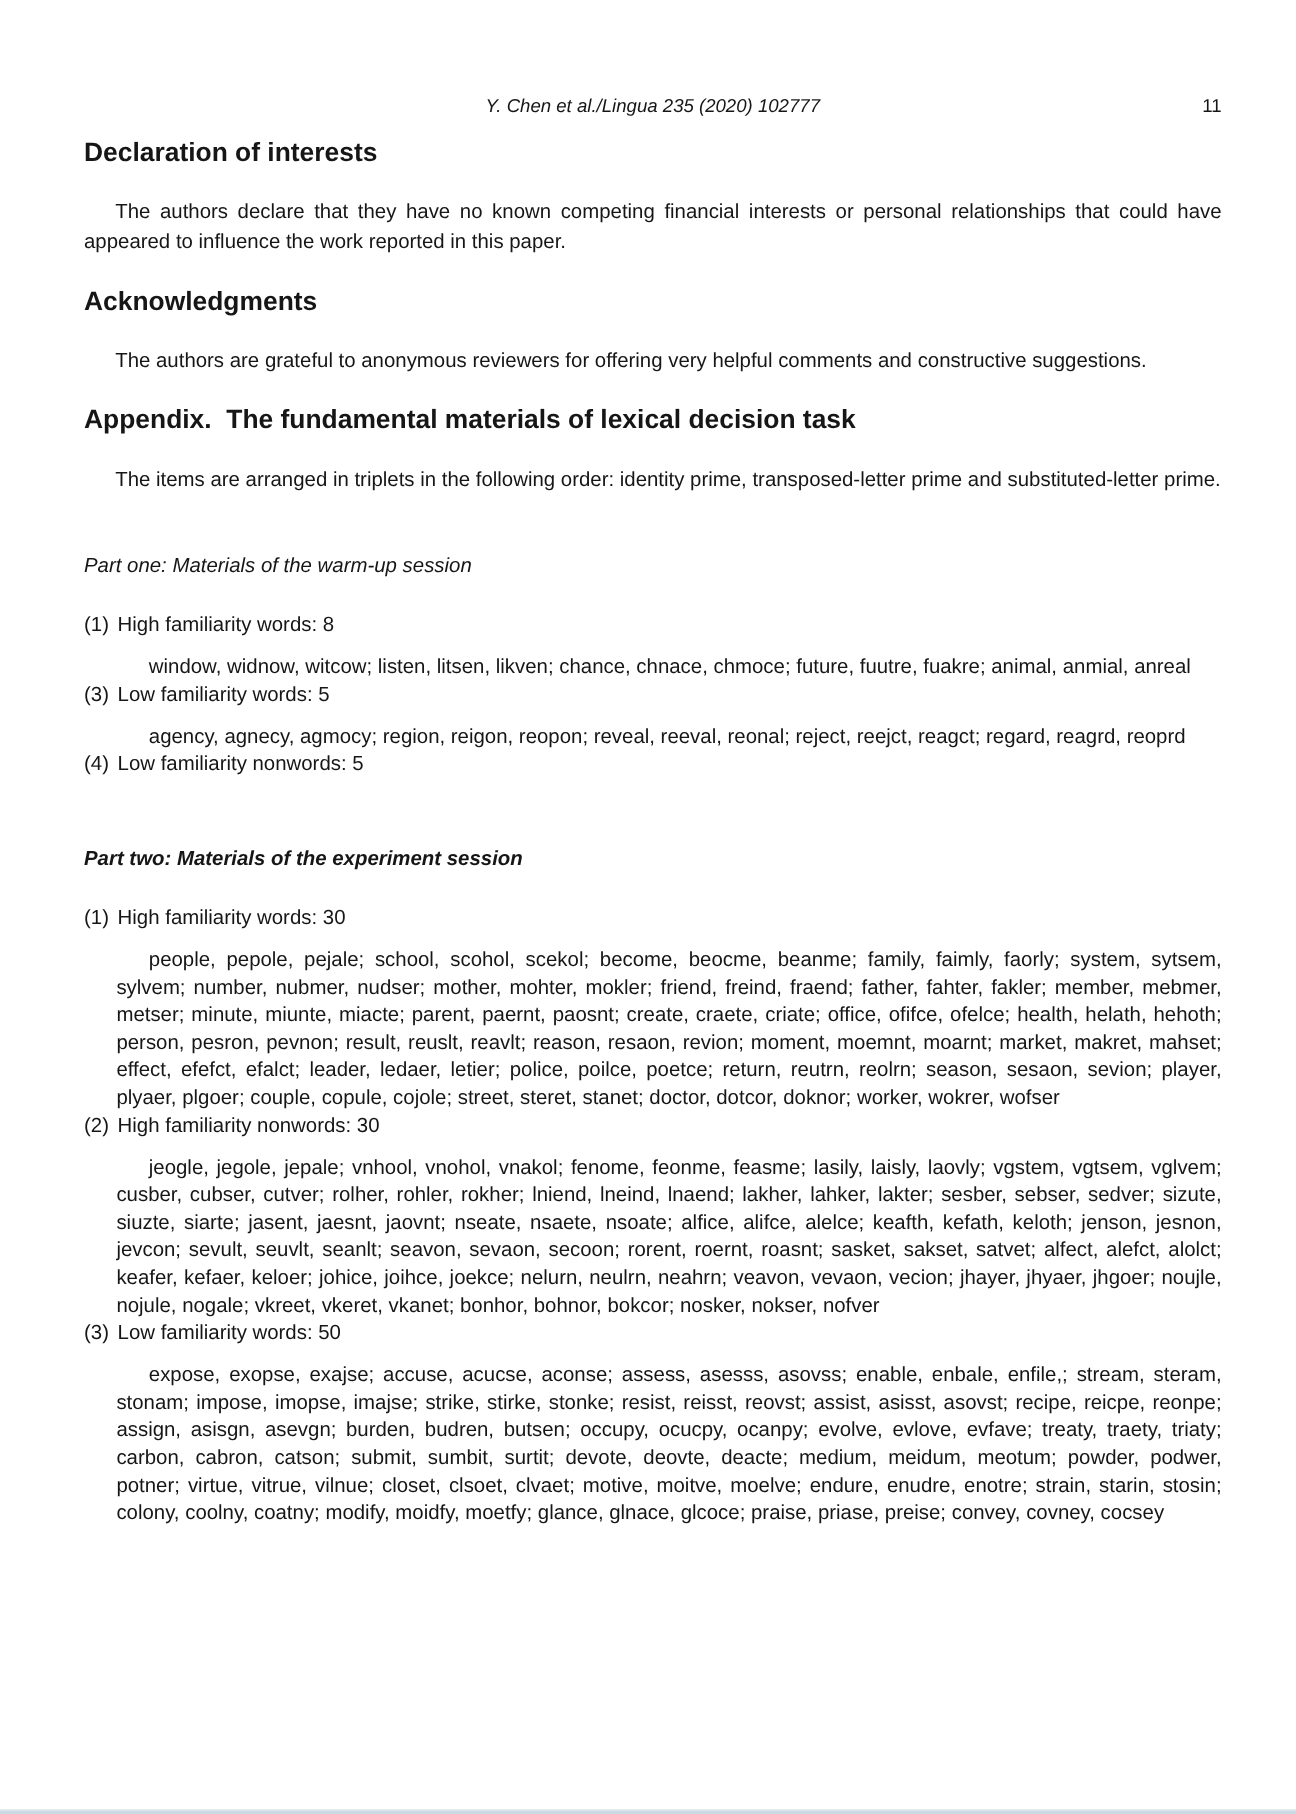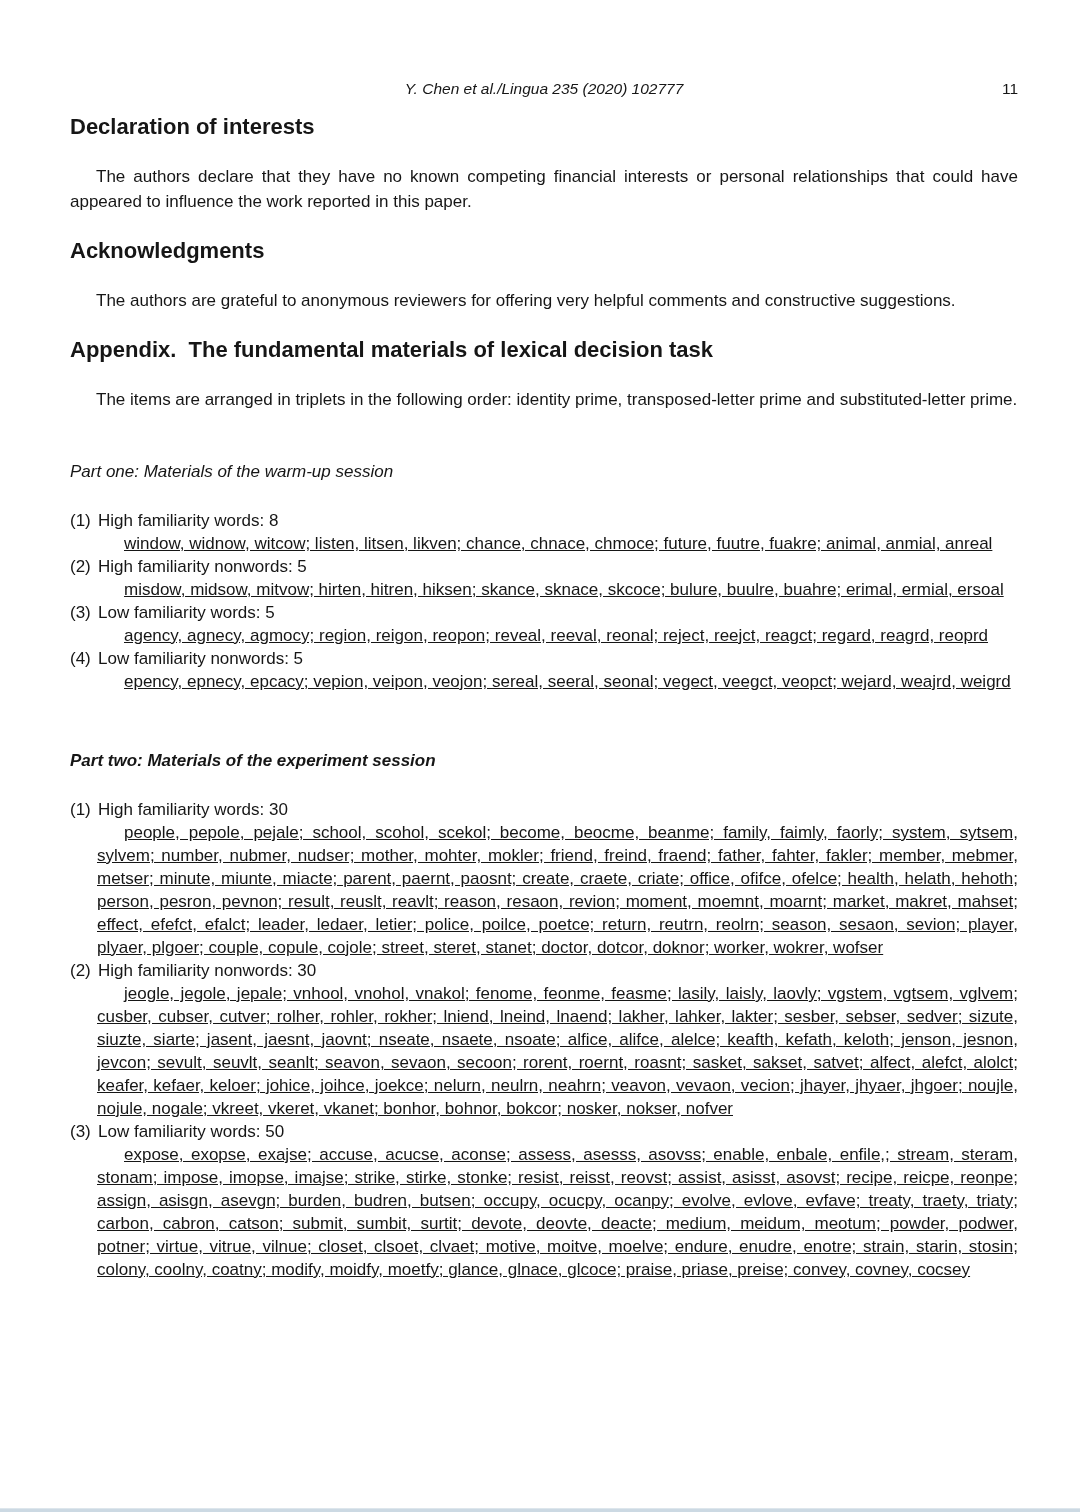--- a/index.html
+++ b/index.html
@@ -63,25 +63,24 @@
     font-weight: bold;
   }
   .list-item .item-head {
     line-height: 23px;
   }
   .marker {
     display: inline-block;
     width: 28px;
   }
   p.item-words {
-    margin: 0 0 0 27px;
+    margin: 12px 0 0 27px;
     text-indent: 27px;
     text-align: justify;
     line-height: 23px;
-    text-decoration: underline;
   }
   .bottom-edge {
     position: absolute;
     left: 0;
     bottom: 0;
     width: 100%;
     height: 3px;
     background: #ccd9e3;
     border-top: 1px solid #dde6ec;
   }
@@ -107,39 +106,32 @@
 
   <div class="part-title">Part one: Materials of the warm-up session</div>
 
   <div class="list-item">
     <div class="item-head">
       <span class="marker">(1)</span><span>High familiarity words: 8</span>
     </div>
     <p class="item-words">window, widnow, witcow; listen, litsen, likven; chance, chnace, chmoce; future, fuutre, fuakre; animal, anmial, anreal</p>
   </div>
 
-  <div class="list-item">
-    <div class="item-head">
-      <span class="marker">(2)</span><span>High familiarity nonwords: 5</span>
-    </div>
-    <p class="item-words">misdow, midsow, mitvow; hirten, hitren, hiksen; skance, sknace, skcoce; bulure, buulre, buahre; erimal, ermial, ersoal</p>
-  </div>
 
   <div class="list-item">
     <div class="item-head">
       <span class="marker">(3)</span><span>Low familiarity words: 5</span>
     </div>
     <p class="item-words">agency, agnecy, agmocy; region, reigon, reopon; reveal, reeval, reonal; reject, reejct, reagct; regard, reagrd, reoprd</p>
   </div>
 
   <div class="list-item">
     <div class="item-head">
       <span class="marker">(4)</span><span>Low familiarity nonwords: 5</span>
     </div>
-    <p class="item-words">epency, epnecy, epcacy; vepion, veipon, veojon; sereal, seeral, seonal; vegect, veegct, veopct; wejard, weajrd, weigrd</p>
   </div>
 
   <div class="part-title second">Part two: Materials of the experiment session</div>
 
   <div class="list-item">
     <div class="item-head">
       <span class="marker">(1)</span><span>High familiarity words: 30</span>
     </div>
     <p class="item-words">people, pepole, pejale; school, scohol, scekol; become, beocme, beanme; family, faimly, faorly; system, sytsem, sylvem; number, nubmer, nudser; mother, mohter, mokler; friend, freind, fraend; father, fahter, fakler; member, mebmer, metser; minute, miunte, miacte; parent, paernt, paosnt; create, craete, criate; office, ofifce, ofelce; health, helath, hehoth; person, pesron, pevnon; result, reuslt, reavlt; reason, resaon, revion; moment, moemnt, moarnt; market, makret, mahset; effect, efefct, efalct; leader, ledaer, letier; police, poilce, poetce; return, reutrn, reolrn; season, sesaon, sevion; player, plyaer, plgoer; couple, copule, cojole; street, steret, stanet; doctor, dotcor, doknor; worker, wokrer, wofser</p>
   </div>

